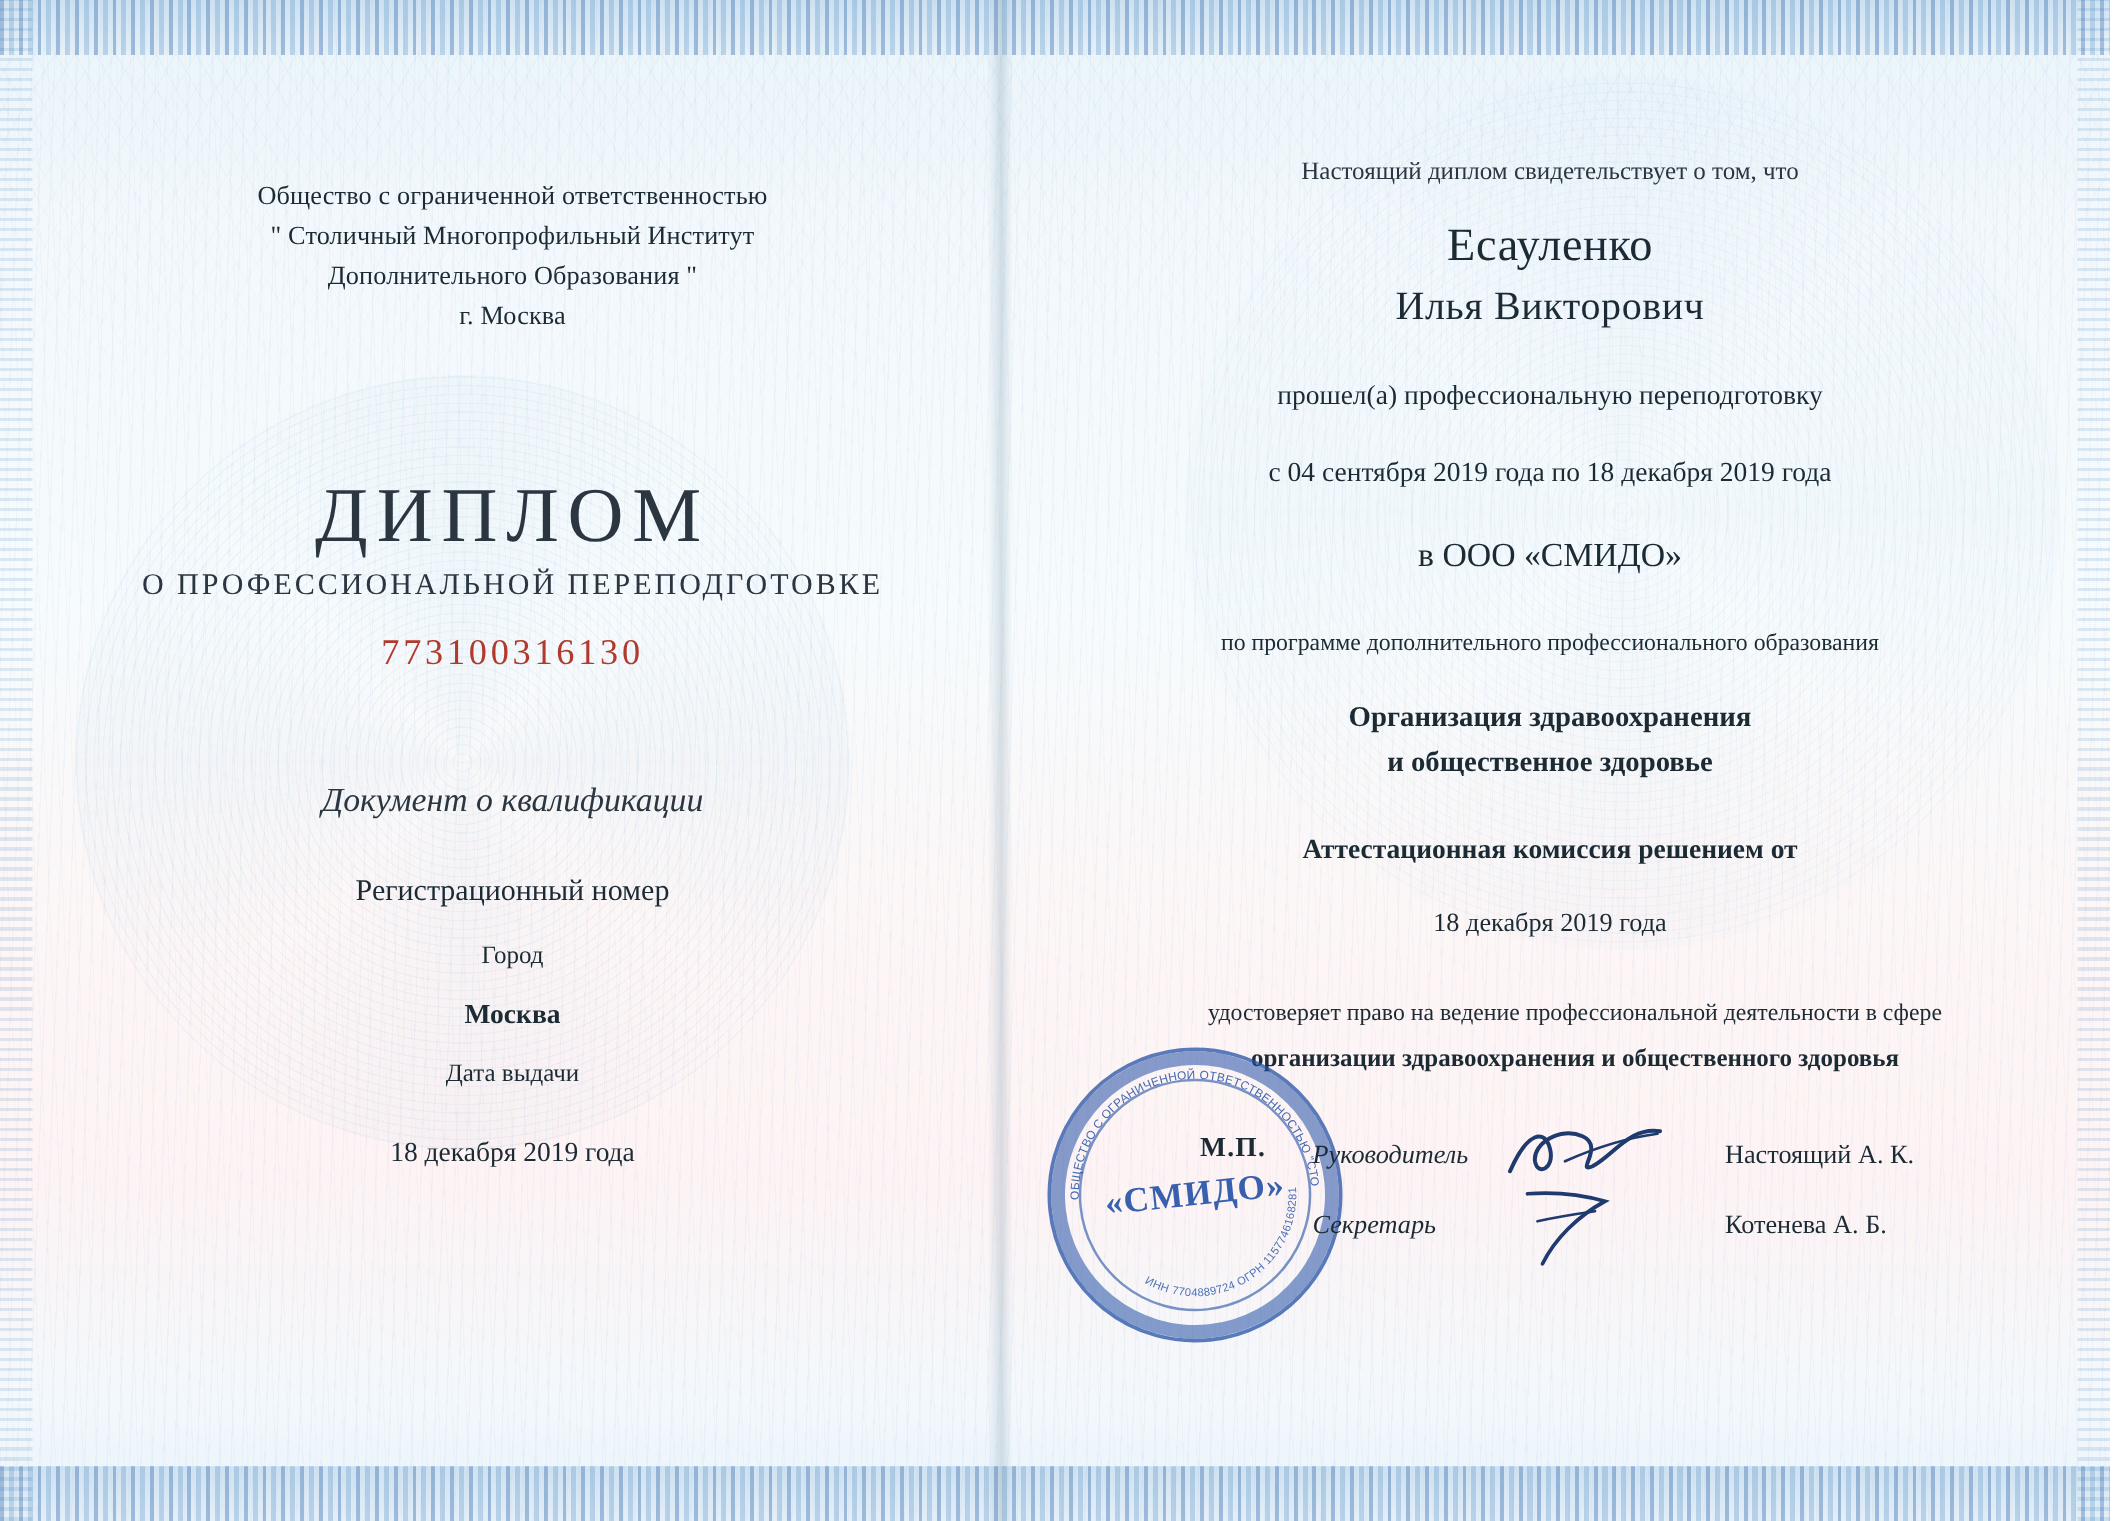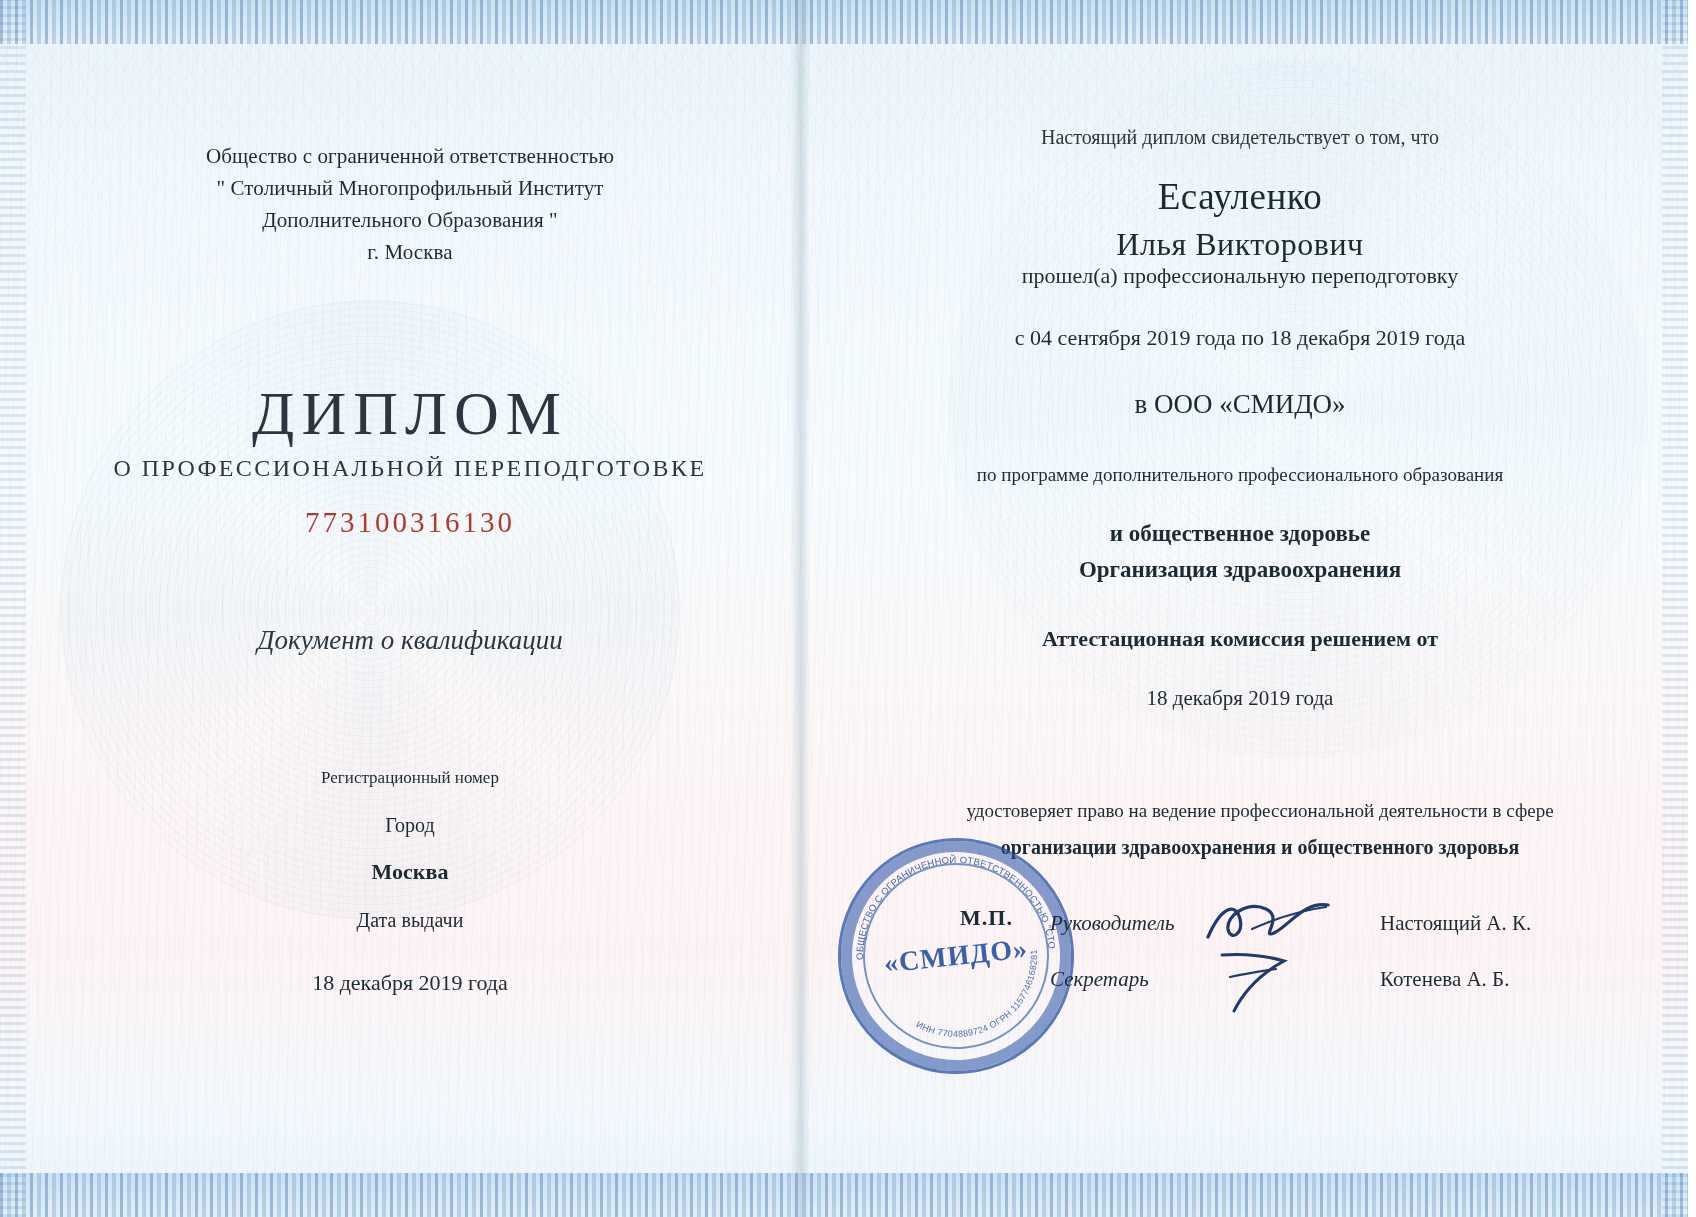--- a/index.html
+++ b/index.html
@@ -129,22 +129,22 @@
     color: #b03a2e;
     font-family: "Liberation Serif", serif;
   }
   .qualification {
     margin-top: 86px;
     font-size: 27px;
     font-style: italic;
     color: #2b3640;
   }
   .reg-label {
-    margin-top: 112px;
-    font-size: 17px;
+    margin-top: 44px;
+    font-size: 24px;
   }
   .reg-value {
     margin-top: 26px;
     font-size: 24px;
     font-weight: bold;
   }
   .city-label {
     margin-top: 26px;
     font-size: 20px;
   }
@@ -178,20 +178,21 @@
     margin-top: 26px;
     font-size: 37px;
     letter-spacing: .5px;
   }
   .name-first {
     margin-top: 8px;
     font-size: 32px;
     letter-spacing: .5px;
   }
   .retrain-line {
+    margin-top: 40px;
     font-size: 22px;
   }
   .period-line {
     margin-top: 36px;
     font-size: 22px;
   }
   .place-line {
     margin-top: 38px;
     font-size: 27px;
   }
@@ -345,22 +346,22 @@
 
     <div class="right-col">
       <div class="certifies">Настоящий диплом свидетельствует о том, что</div>
       <div class="name-last">Есауленко</div>
       <div class="name-first">Илья Викторович</div>
       <div class="retrain-line">прошел(а) профессиональную переподготовку</div>
       <div class="period-line">с 04 сентября 2019 года по 18 декабря 2019 года</div>
       <div class="place-line">в ООО «СМИДО»</div>
       <div class="program-label">по программе дополнительного профессионального образования</div>
       <div class="program-name">
+        <div>Организация здравоохранения</div>
         <div>и общественное здоровье</div>
-        <div>Организация здравоохранения</div>
       </div>
       <div class="commission">Аттестационная комиссия решением от</div>
       <div class="commission-date">18 декабря 2019 года</div>
     </div>
 
     <div class="rights-block">
       <div class="rights-line-1">удостоверяет право на ведение профессиональной деятельности в сфере</div>
       <div class="rights-line-2">организации здравоохранения и общественного здоровья</div>
     </div>
 

